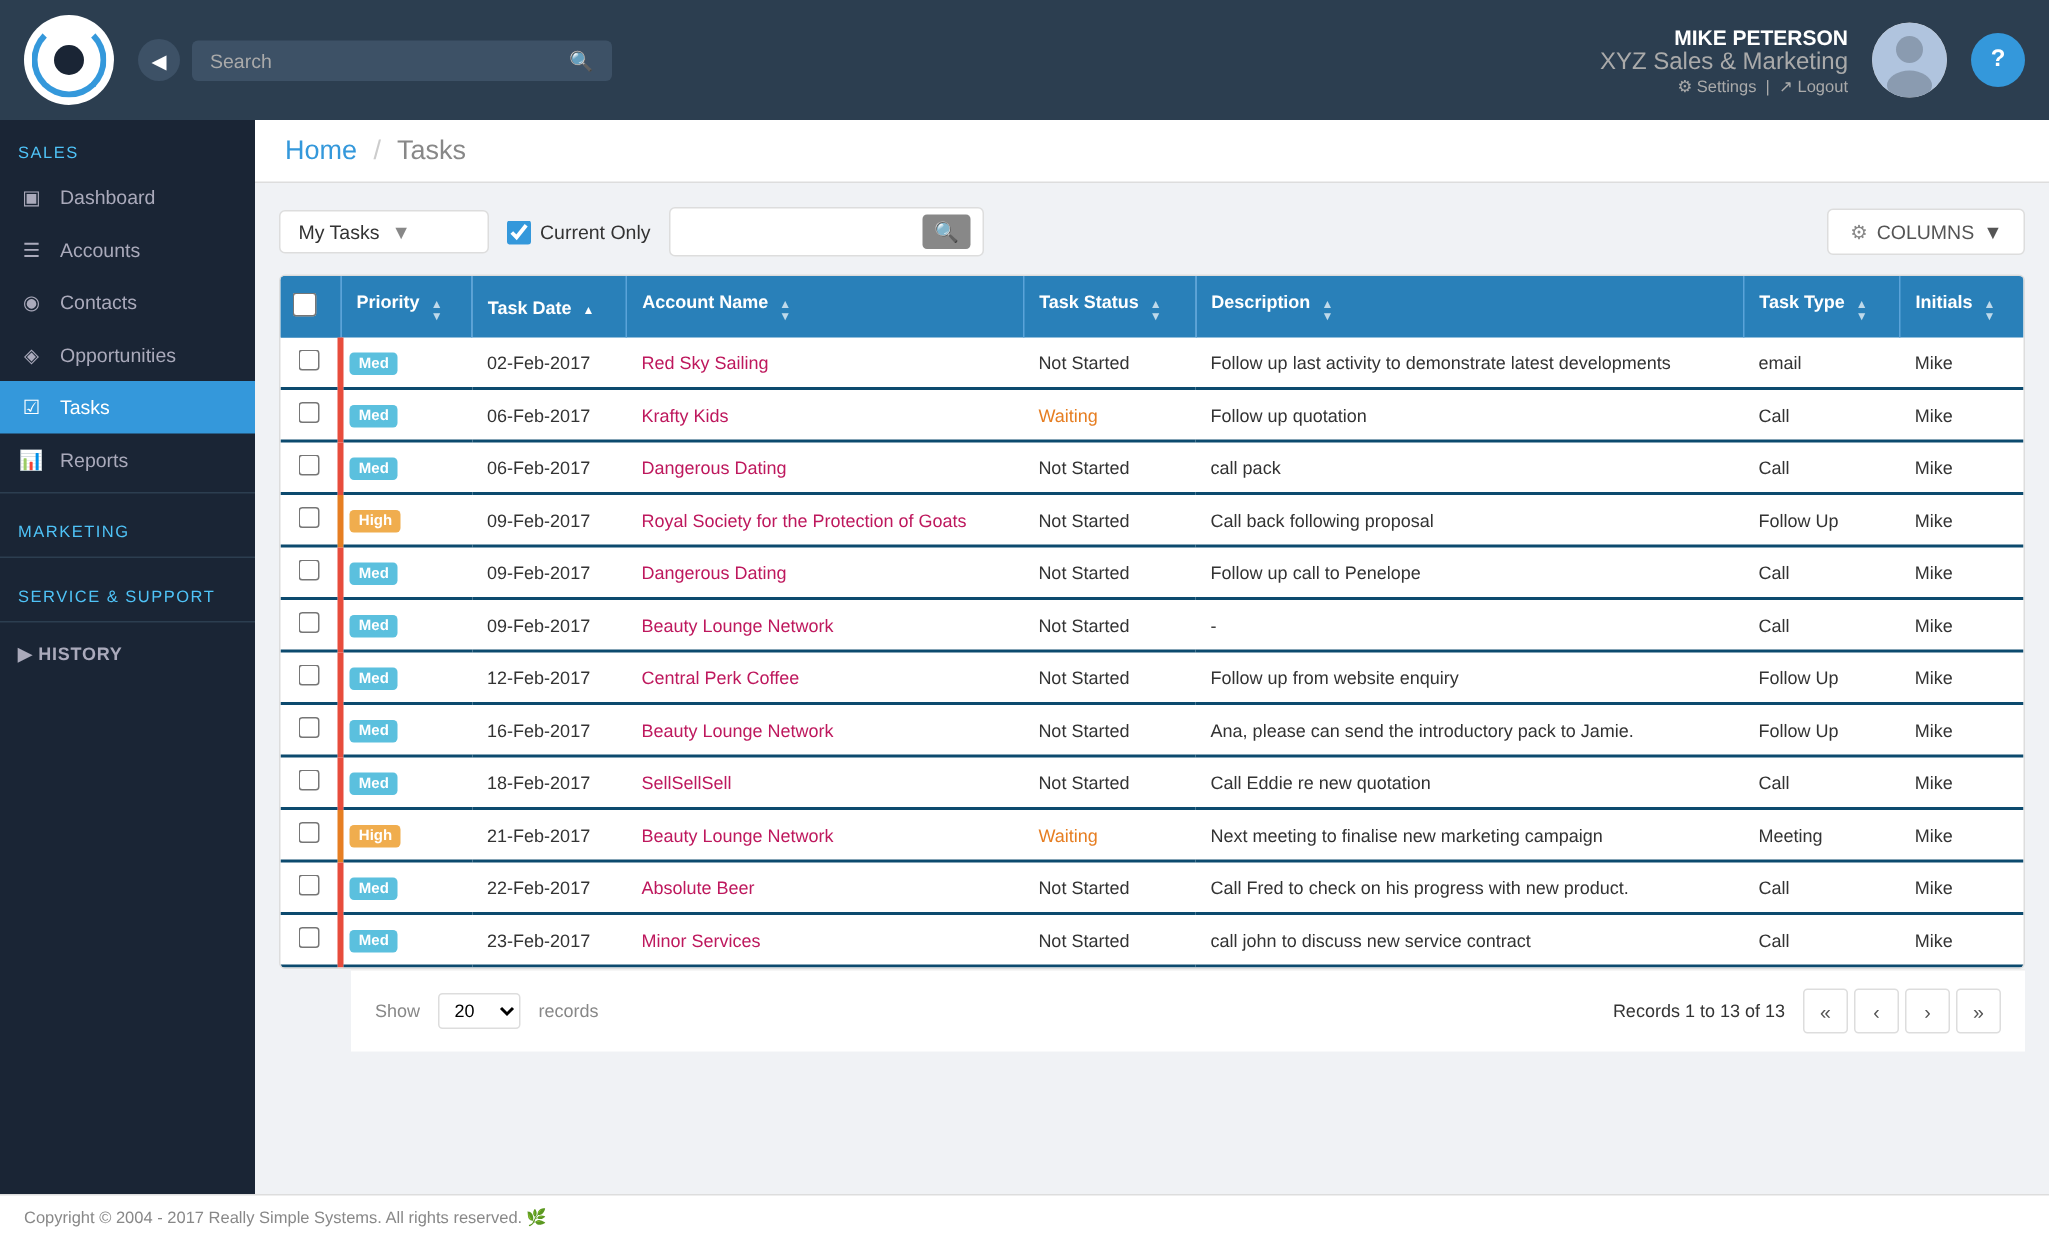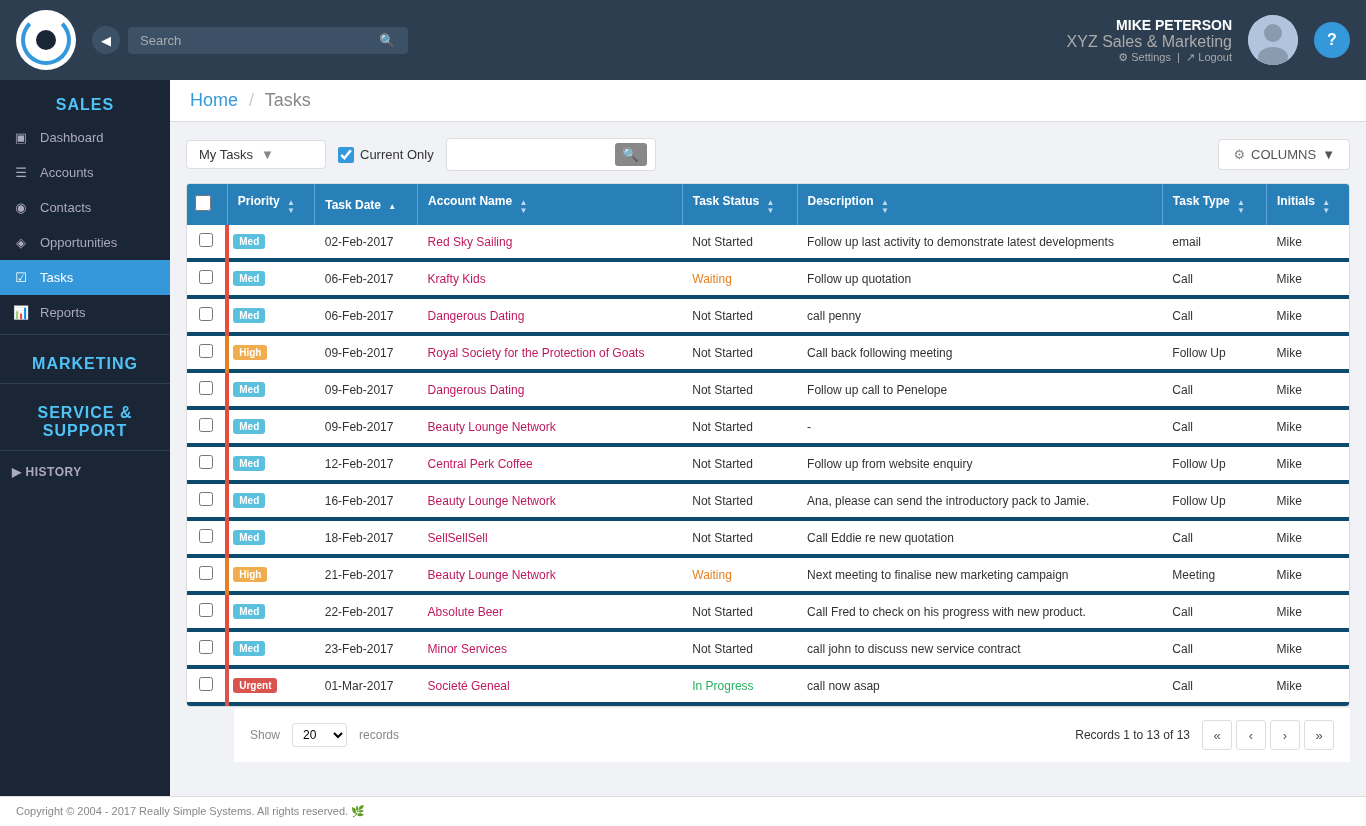--- a/index.html
+++ b/index.html
@@ -25,21 +25,21 @@
     .user-info { text-align: right; }
     .user-name { color: #fff; font-weight: bold; font-size: 14px; }
     .user-company { color: #aaa; font-size: 16px; }
     .user-links { color: #aaa; font-size: 11px; }
     .user-links a { color: #aaa; text-decoration: none; cursor: pointer; }
     .avatar { width: 50px; height: 50px; border-radius: 50%; background: #ccc; overflow: hidden; display: flex; align-items: center; justify-content: center; font-size: 20px; color: #666; }
     .help-btn { width: 36px; height: 36px; border-radius: 50%; background: #3498db; display: flex; align-items: center; justify-content: center; color: #fff; font-weight: bold; font-size: 16px; cursor: pointer; }
     .collapse-btn { width: 28px; height: 28px; background: #3d5166; border-radius: 50%; display: flex; align-items: center; justify-content: center; color: #fff; cursor: pointer; margin-right: 8px; }
 
     
-    .sidebar-section-label { color: #4fc3f7; font-size: 16px; font-weight: bold; padding: 16px 12px 6px; letter-spacing: 1px; text-align: center; }
+    .sidebar-section-label { color: #4fc3f7; font-size: 11px; font-weight: normal; padding: 16px 12px 6px; letter-spacing: 1px; }
     .sidebar-item { display: flex; align-items: center; padding: 10px 12px; color: #aab; cursor: pointer; gap: 10px; font-size: 13px; }
     .sidebar-item.active { background: #3498db; color: #fff; }
     .sidebar-item .icon { width: 18px; text-align: center; }
     .sidebar-divider { border: none; border-top: 1px solid #2c3e50; margin: 4px 0; }
     .sidebar-section-collapsible { display: flex; align-items: center; padding: 10px 12px; color: #aab; cursor: pointer; gap: 10px; font-size: 12px; font-weight: bold; letter-spacing: 0.5px; }
 
     
     .breadcrumb-bar { background: #fff; padding: 10px 20px; border-bottom: 1px solid #ddd; }
     .breadcrumb { color: #888; font-size: 18px; }
     .breadcrumb a { color: #3498db; text-decoration: none; }
@@ -58,21 +58,21 @@
     .columns-btn { margin-left: auto; display: flex; align-items: center; gap: 6px; background: #fff; border: 1px solid #ddd; border-radius: 4px; padding: 7px 14px; cursor: pointer; font-size: 13px; color: #555; }
     .columns-btn .gear-icon { color: #888; }
 
     
     .table-container { background: #fff; border: 1px solid #ddd; border-radius: 4px; overflow: hidden; }
     table { width: 100%; border-collapse: collapse; }
     thead tr { background: #2980b9; color: #fff; }
     thead th { padding: 10px 10px; text-align: left; font-size: 12px; font-weight: bold; white-space: nowrap; border-right: 1px solid #5ba3d9; cursor: pointer; }
     thead th:last-child { border-right: none; }
     thead th .sort-icons { display: inline-flex; flex-direction: column; margin-left: 4px; font-size: 8px; line-height: 1; color: rgba(255,255,255,0.7); }
-    tbody tr { border-bottom: 4px solid #0c4a6e; }
+    tbody tr { border-bottom: 2px solid #0c4a6e; }
     tbody td { padding: 8px 10px; font-size: 12px; vertical-align: middle; }
     td:first-child { text-align: center; }
     .row-checkbox { width: 14px; height: 14px; }
 
     .badge { display: inline-block; padding: 2px 6px; border-radius: 3px; font-size: 10px; font-weight: bold; color: #fff; }
     .badge-med { background: #5bc0de; }
     .badge-high { background: #f0ad4e; }
     .badge-urgent { background: #d9534f; }
 
     td.account-name { color: #be185d; font-weight: 500; }
@@ -270,31 +270,31 @@
                   <td>Follow up quotation</td>
                   <td>Call</td>
                   <td>Mike</td>
                 </tr>
                 <tr>
                   <td style="text-align: center;"><input type="checkbox" class="row-checkbox" style=""></td>
                   <td style="padding-left: 4px; border-left: 4px solid rgb(231, 76, 60);"><span class="badge badge-med">Med</span></td>
                   <td>06-Feb-2017</td>
                   <td class="account-name">Dangerous Dating</td>
                   <td>Not Started</td>
-                  <td>call penny</td>
+                  <td>call pack</td>
                   <td>Call</td>
                   <td>Mike</td>
                 </tr>
                 <tr>
                   <td style="text-align: center;"><input type="checkbox" class="row-checkbox" style=""></td>
                   <td style="padding-left: 4px; border-left: 4px solid rgb(230, 126, 34);"><span class="badge badge-high">High</span></td>
                   <td>09-Feb-2017</td>
                   <td class="account-name">Royal Society for the Protection of Goats</td>
                   <td>Not Started</td>
-                  <td>Call back following meeting</td>
+                  <td>Call back following proposal</td>
                   <td>Follow Up</td>
                   <td>Mike</td>
                 </tr>
                 <tr>
                   <td style="text-align: center;"><input type="checkbox" class="row-checkbox" style=""></td>
                   <td style="padding-left: 4px; border-left: 4px solid rgb(231, 76, 60);"><span class="badge badge-med">Med</span></td>
                   <td>09-Feb-2017</td>
                   <td class="account-name">Dangerous Dating</td>
                   <td>Not Started</td>
                   <td>Follow up call to Penelope</td>
@@ -361,30 +361,20 @@
                   <td>Call</td>
                   <td>Mike</td>
                 </tr>
                 <tr>
                   <td style="text-align: center;"><input type="checkbox" class="row-checkbox" style=""></td>
                   <td style="padding-left: 4px; border-left: 4px solid rgb(231, 76, 60);"><span class="badge badge-med">Med</span></td>
                   <td>23-Feb-2017</td>
                   <td class="account-name">Minor Services</td>
                   <td>Not Started</td>
                   <td>call john to discuss new service contract</td>
-                  <td>Call</td>
-                  <td>Mike</td>
-                </tr>
-                <tr>
-                  <td style="text-align: center;"><input type="checkbox" class="row-checkbox" style=""></td>
-                  <td style="padding-left: 4px; border-left: 4px solid rgb(217, 83, 79);"><span class="badge badge-urgent">Urgent</span></td>
-                  <td>01-Mar-2017</td>
-                  <td class="account-name">Societé Geneal</td>
-                  <td style="color: rgb(39, 174, 96);">In Progress</td>
-                  <td>call now asap</td>
                   <td>Call</td>
                   <td>Mike</td>
                 </tr>
               </tbody>
           </table>
         </div>
 
         <div class="pagination-bar">
           <span class="pagination-label">Show</span>
           <select class="show-select">

